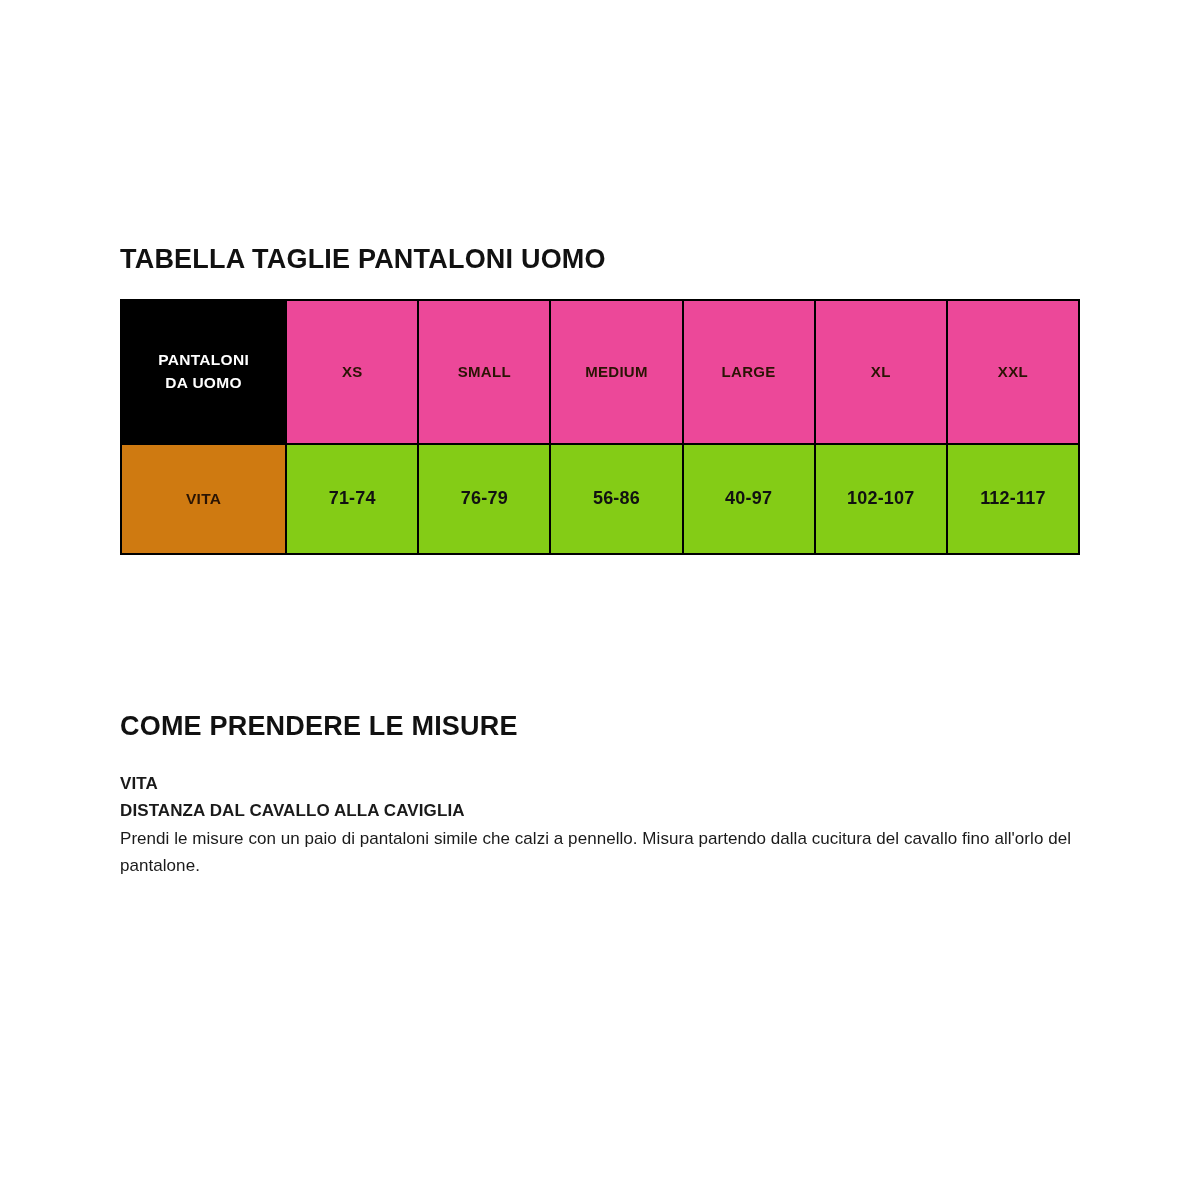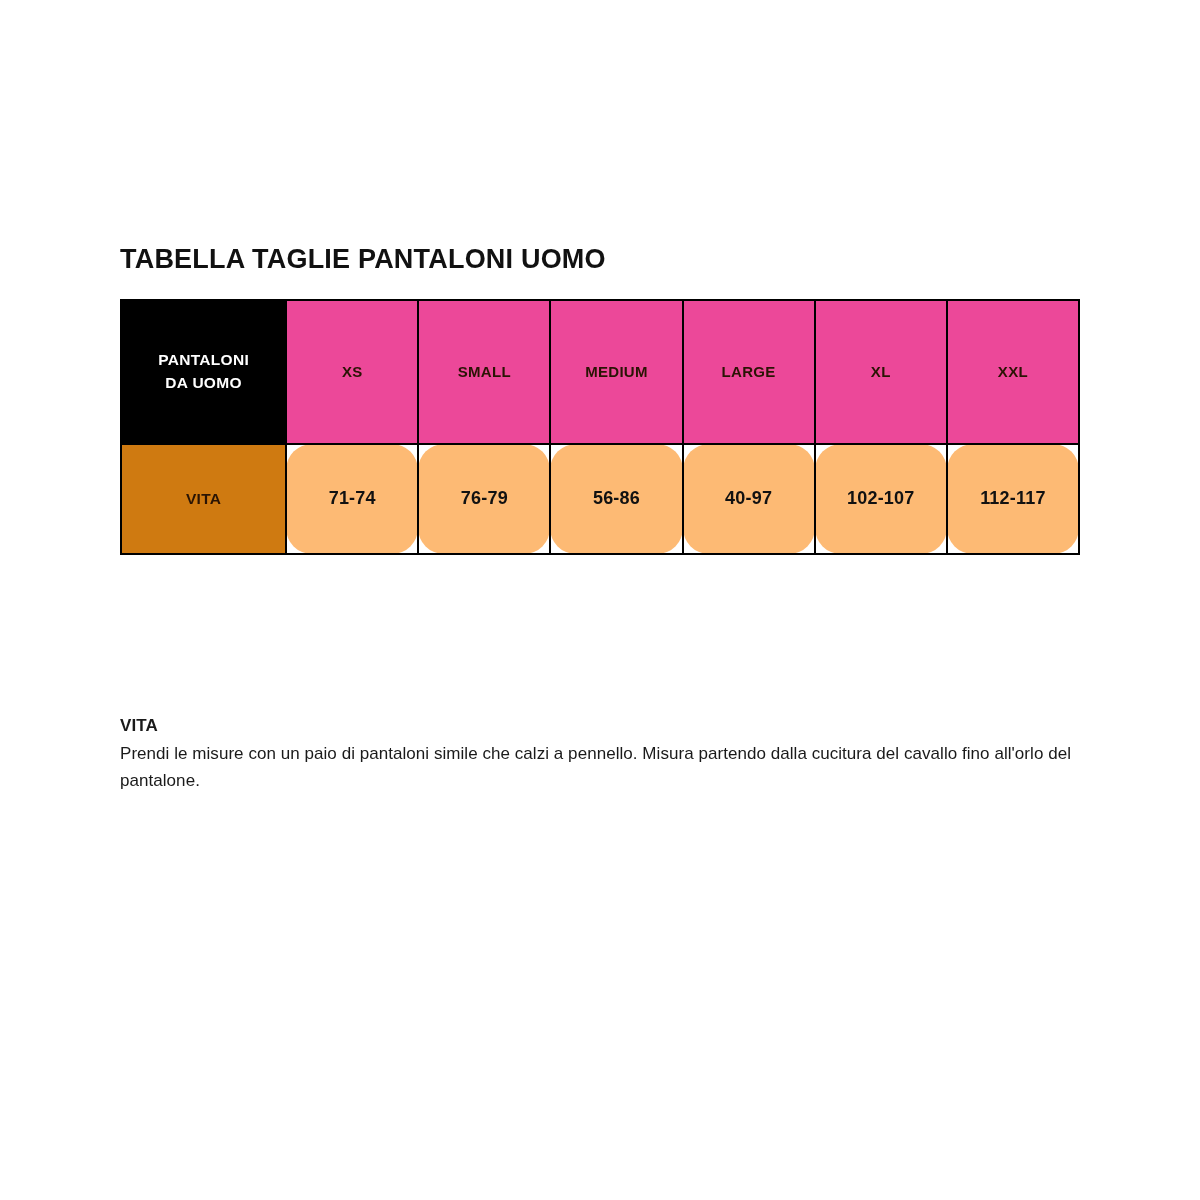--- a/index.html
+++ b/index.html
@@ -74,26 +74,25 @@
     letter-spacing: 0.3px;
   }
   td.row-label-cell {
     background: #cf7a11;
     color: #2a1404;
     font-size: 15.5px;
     font-weight: bold;
     letter-spacing: 0.3px;
   }
   td.value-cell {
-    background: #fdba74;
+    background: #84cc16;
     color: #111111;
     font-size: 18px;
     font-weight: bold;
     letter-spacing: 0.2px;
-    border-radius: 26px;
   }
   .corner-line { display: block; }
 
   
   .howto-section {
     position: absolute;
     left: 120px;
     top: 712px;
     width: 965px;
   }
@@ -161,19 +160,21 @@
           <td class="value-cell">56-86</td>
           <td class="value-cell">40-97</td>
           <td class="value-cell">102-107</td>
           <td class="value-cell">112-117</td>
         </tr>
       </tbody>
     </table>
   </section>
 
   <section class="howto-section">
+    <h2 class="howto-title">COME PRENDERE LE MISURE</h2>
 
     <p class="measure-term">VITA</p>
 
+    <p class="measure-term">DISTANZA DAL CAVALLO ALLA CAVIGLIA</p>
     <p class="measure-desc">Prendi le misure con un paio di pantaloni simile che calzi a pennello. Misura partendo dalla cucitura del cavallo fino all'orlo del pantalone.</p>
   </section>
 
 </div>
 
 </body></html>

